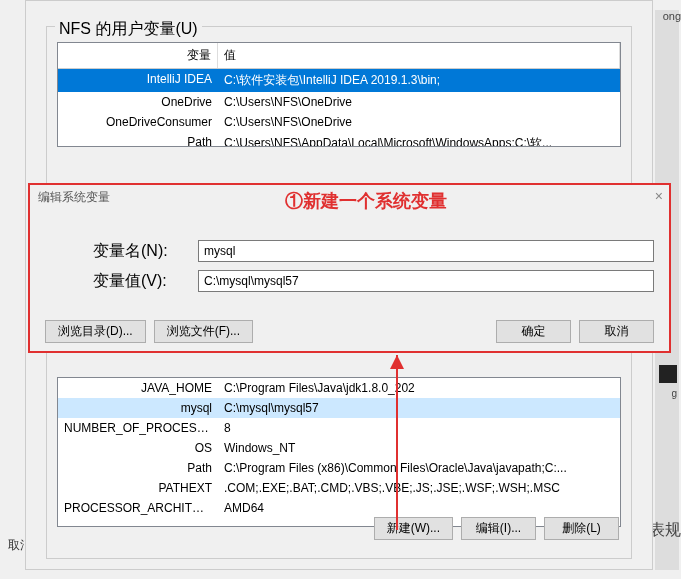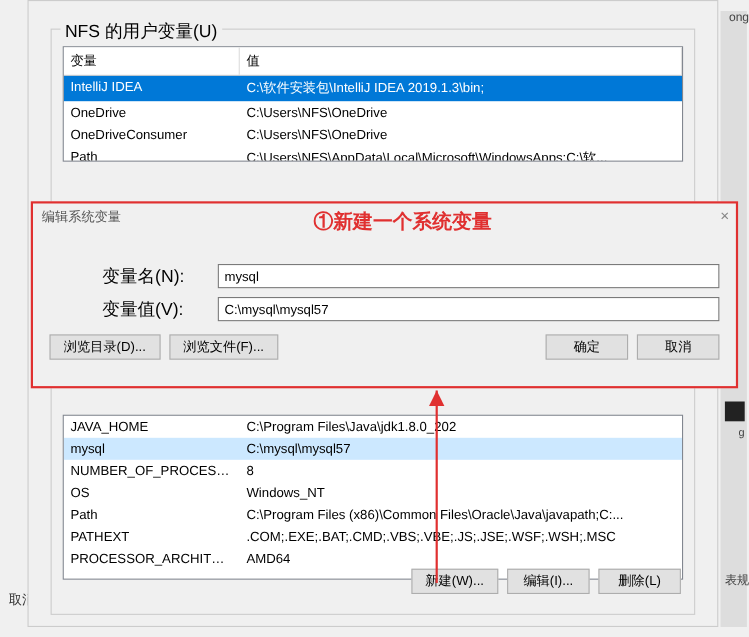--- a/index.html
+++ b/index.html
@@ -56,21 +56,21 @@
     .table-header {
       display: flex;
       background: #fff;
       border-bottom: 1px solid #ccc;
     }
     .table-header .col {
       padding: 4px 6px;
       font-size: 12px;
       border-right: 1px solid #ddd;
     }
-    .col-var { width: 160px; flex-shrink: 0; }
+    .col-var { width: 160px; flex-shrink: 0; text-align: right; }
     .col-val { flex: 1; }
     .table-body { }
     .table-row {
       display: flex;
       font-size: 12px;
     }
     .table-row .col {
       padding: 3px 6px;
       overflow: hidden;
       white-space: nowrap;
@@ -129,21 +129,21 @@
     .form-input {
       flex: 1;
       height: 22px;
       padding: 2px 5px;
       border: 1px solid #7a7a7a;
       font-size: 12px;
       background: #fff;
     }
     .dialog-buttons {
       display: flex;
-      margin: 12px 15px 0;
+      margin: 28px 15px 0;
       gap: 8px;
     }
     .btn {
       height: 23px;
       padding: 0 12px;
       min-width: 75px;
       background: #e1e1e1;
       border: 1px solid #adadad;
       font-size: 12px;
       font-family: inherit;
@@ -189,21 +189,21 @@
     .bg-right {
       position: absolute;
       right: 2px;
       top: 10px;
       width: 24px;
       height: 560px;
       background: #ddd;
     }
     .bg-txt1 { position: absolute; right: 0; top: 10px; font-size: 11px; color: #444; }
     .bg-txt2 { position: absolute; right: 4px; top: 388px; font-size: 10px; color: #444; }
-    .bg-txt3 { position: absolute; right: 0; top: 520px; font-size: 11px; color: #444; }
+    .bg-txt3 { position: absolute; right: 0; top: 520px; font-size: 16px; color: #444; }
     .bg-block { position: absolute; right: 4px; top: 365px; width: 18px; height: 18px; background: #222; }
   </style>
 </head>
 <body>
 
 <div class="bg-right"></div>
 <span class="bg-txt1">ong</span>
 <div class="bg-block"></div>
 <span class="bg-txt2">g</span>
 <span class="bg-txt3">表规</span>

